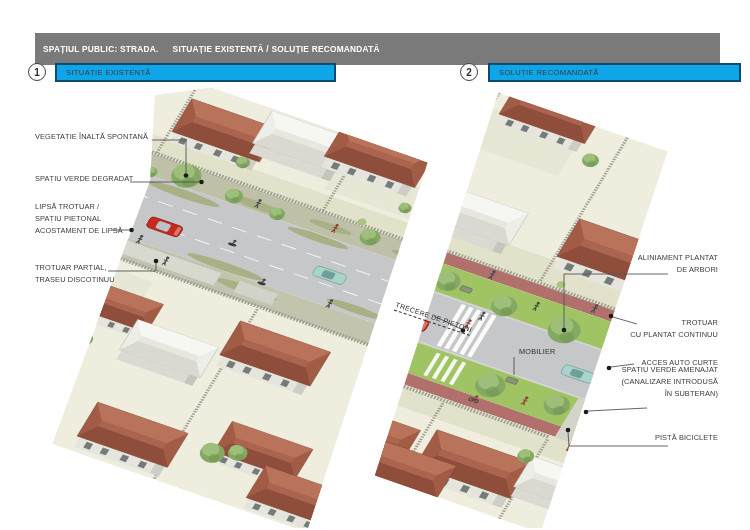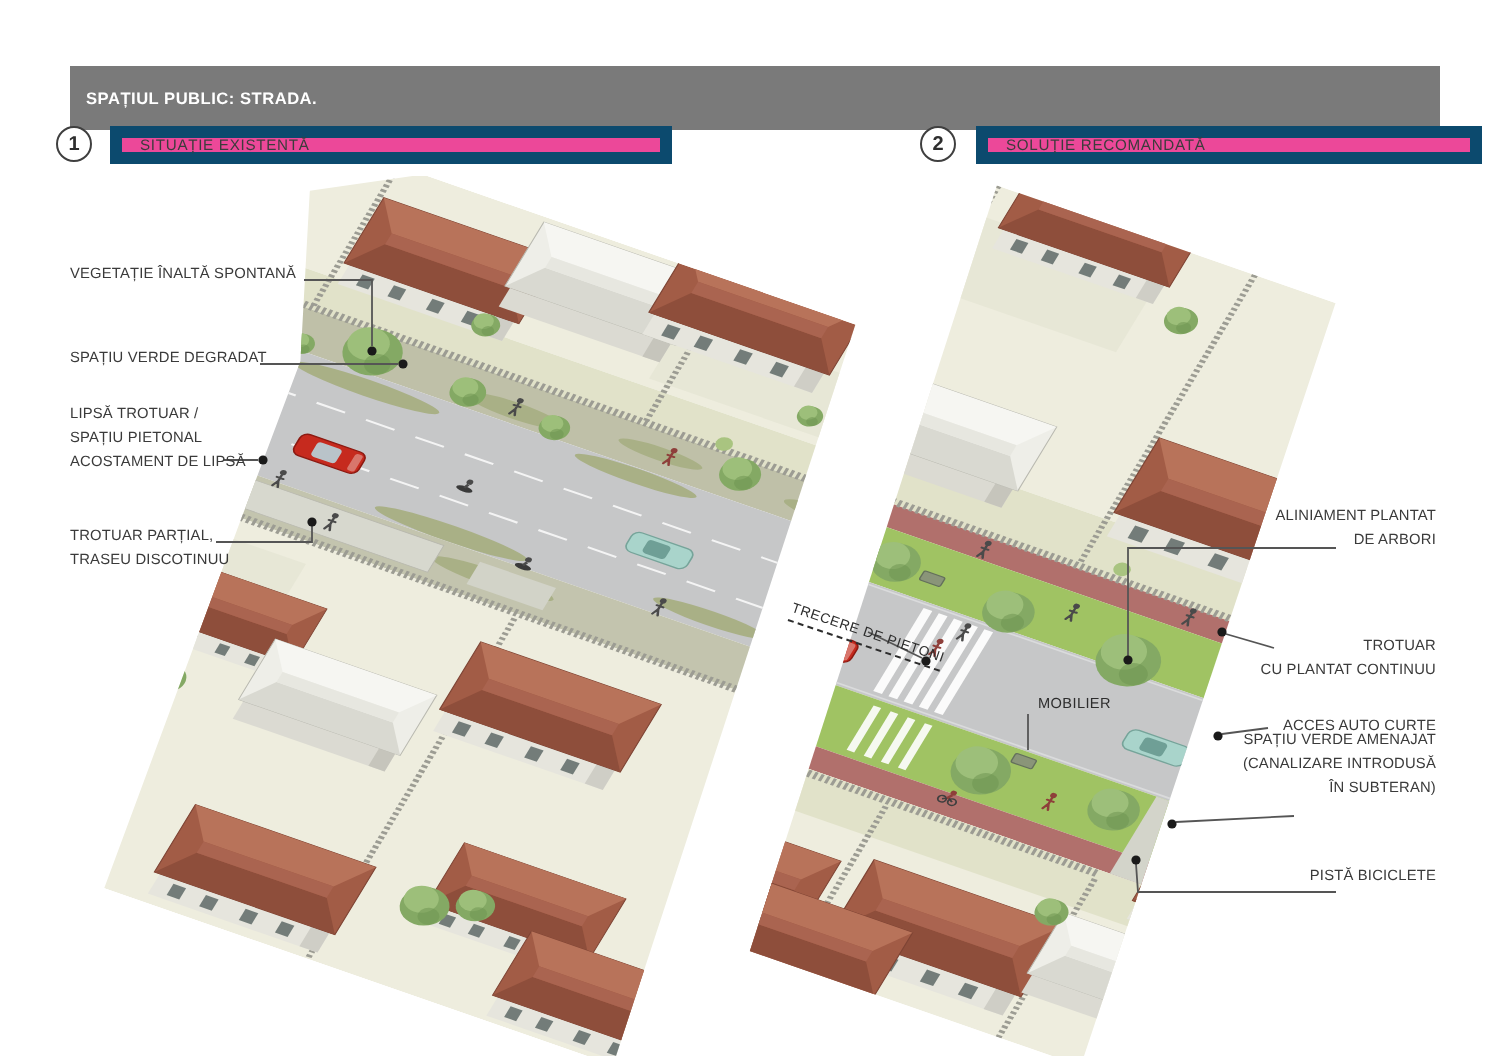--- a/index.html
+++ b/index.html
@@ -6,21 +6,21 @@
   .canvas{position:relative;width:750px;height:530px;background:#ffffff;overflow:hidden;
           font-family:"Liberation Sans",sans-serif;color:#3a3a3a;}
   .titlebar{position:absolute;left:35px;top:13px;width:685px;height:32px;background:#7a7a7a;
             color:#ffffff;font-size:8.3px;font-weight:bold;letter-spacing:.25px;
             display:flex;align-items:center;gap:14px;padding-left:8px;box-sizing:border-box;margin-top:20px;}
   .subtitle{position:absolute;left:35px;top:37px;width:700px;font-size:7.7px;font-weight:bold;
             color:#2f2f2f;letter-spacing:.1px;}
   .sec-circle{position:absolute;width:18px;height:18px;border:1.4px solid #3f3f3f;border-radius:50%;
               background:#fff;display:flex;align-items:center;justify-content:center;
               font-size:10px;font-weight:bold;color:#2e2e2e;box-sizing:border-box;}
-  .sec-box{position:absolute;height:19px;border:6px solid #0c4a6e;background:#ec4899;
+  .sec-box{position:absolute;height:19px;border:2px solid #0c4a6e;background:#0ea5e9;
            display:flex;align-items:center;padding-left:9px;box-sizing:border-box;
            font-size:7.6px;color:#3c3c3c;letter-spacing:.35px;}
   .panel{position:absolute;z-index:1;}
   .overlay{position:absolute;left:0;top:0;z-index:3;pointer-events:none;}
   .lbl{position:absolute;z-index:4;font-size:7.4px;line-height:12px;color:#3a3a3a;letter-spacing:.1px;}
   .lbl-left{left:35px;text-align:left;}
   .lbl-right{right:32px;text-align:right;}
   .lbl-rot{position:absolute;z-index:4;left:397px;top:301px;font-size:6.9px;color:#2d2d2d;
            letter-spacing:.35px;transform:rotate(18.5deg);transform-origin:0 0;
            border-bottom:1px dashed #2d2d2d;padding-bottom:1.5px;white-space:nowrap;}
@@ -97,20 +97,21 @@
         <polygon points="128,0 500,0 500,460 178,460 140,228 124,128 83,31"></polygon>
       </clipPath>
       <clipPath id="bandclip2">
         <rect x="-40" y="0" width="540" height="475"></rect>
       </clipPath>
     </defs>
   </svg>
 
   <div class="titlebar">
     <span>SPAȚIUL PUBLIC: STRADA.</span>
+    <span>SITUAȚIE EXISTENTĂ / SOLUȚIE RECOMANDATĂ</span>
   </div>
 
   <div class="sec-circle" style="left:28px;top:63px">
     <span>1</span>
   </div>
   <div class="sec-box" style="left:55px;top:63px;width:281px">
     <span>SITUAȚIE EXISTENTĂ</span>
   </div>
   <div class="sec-circle" style="left:460px;top:63px">
     <span>2</span>

